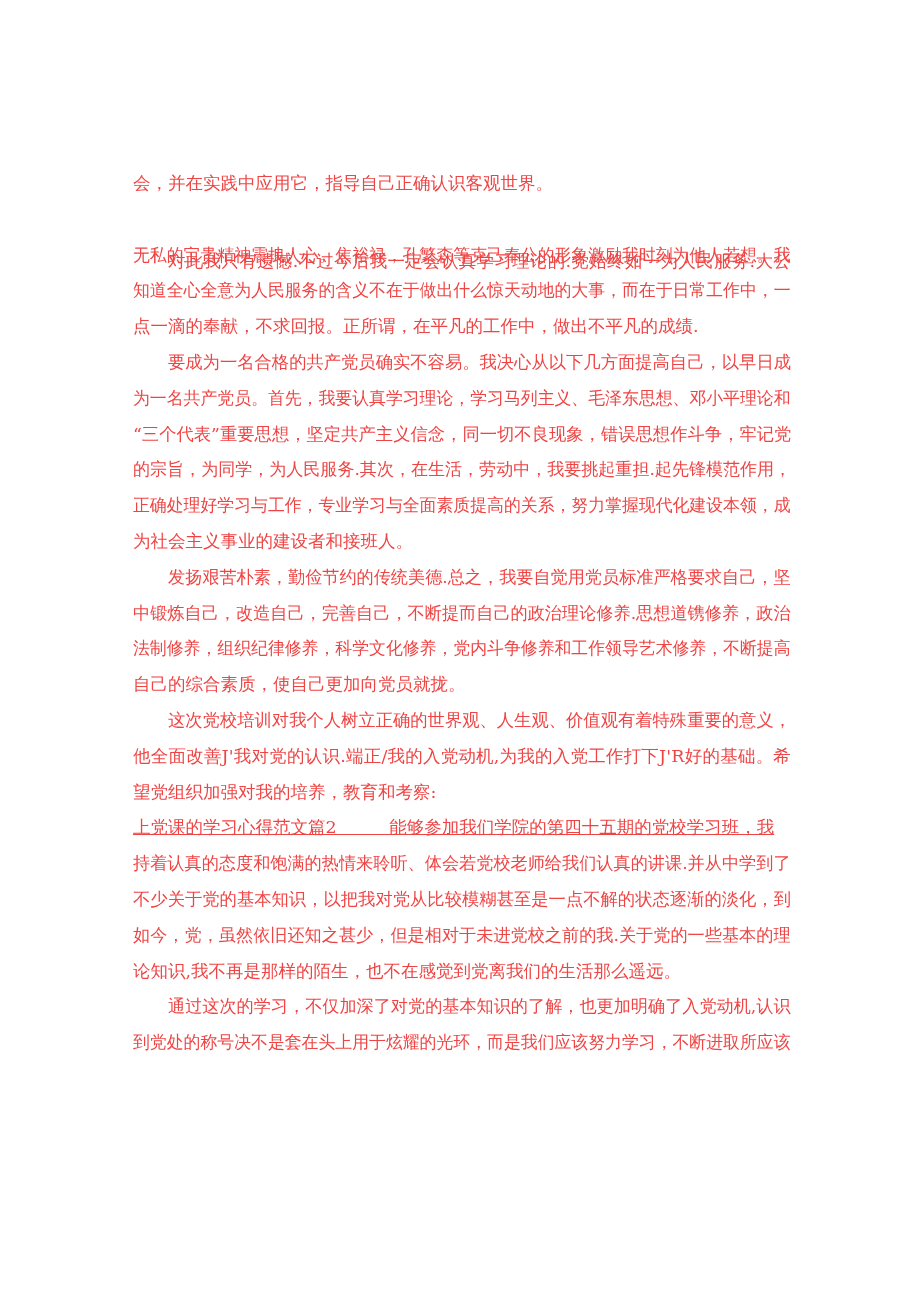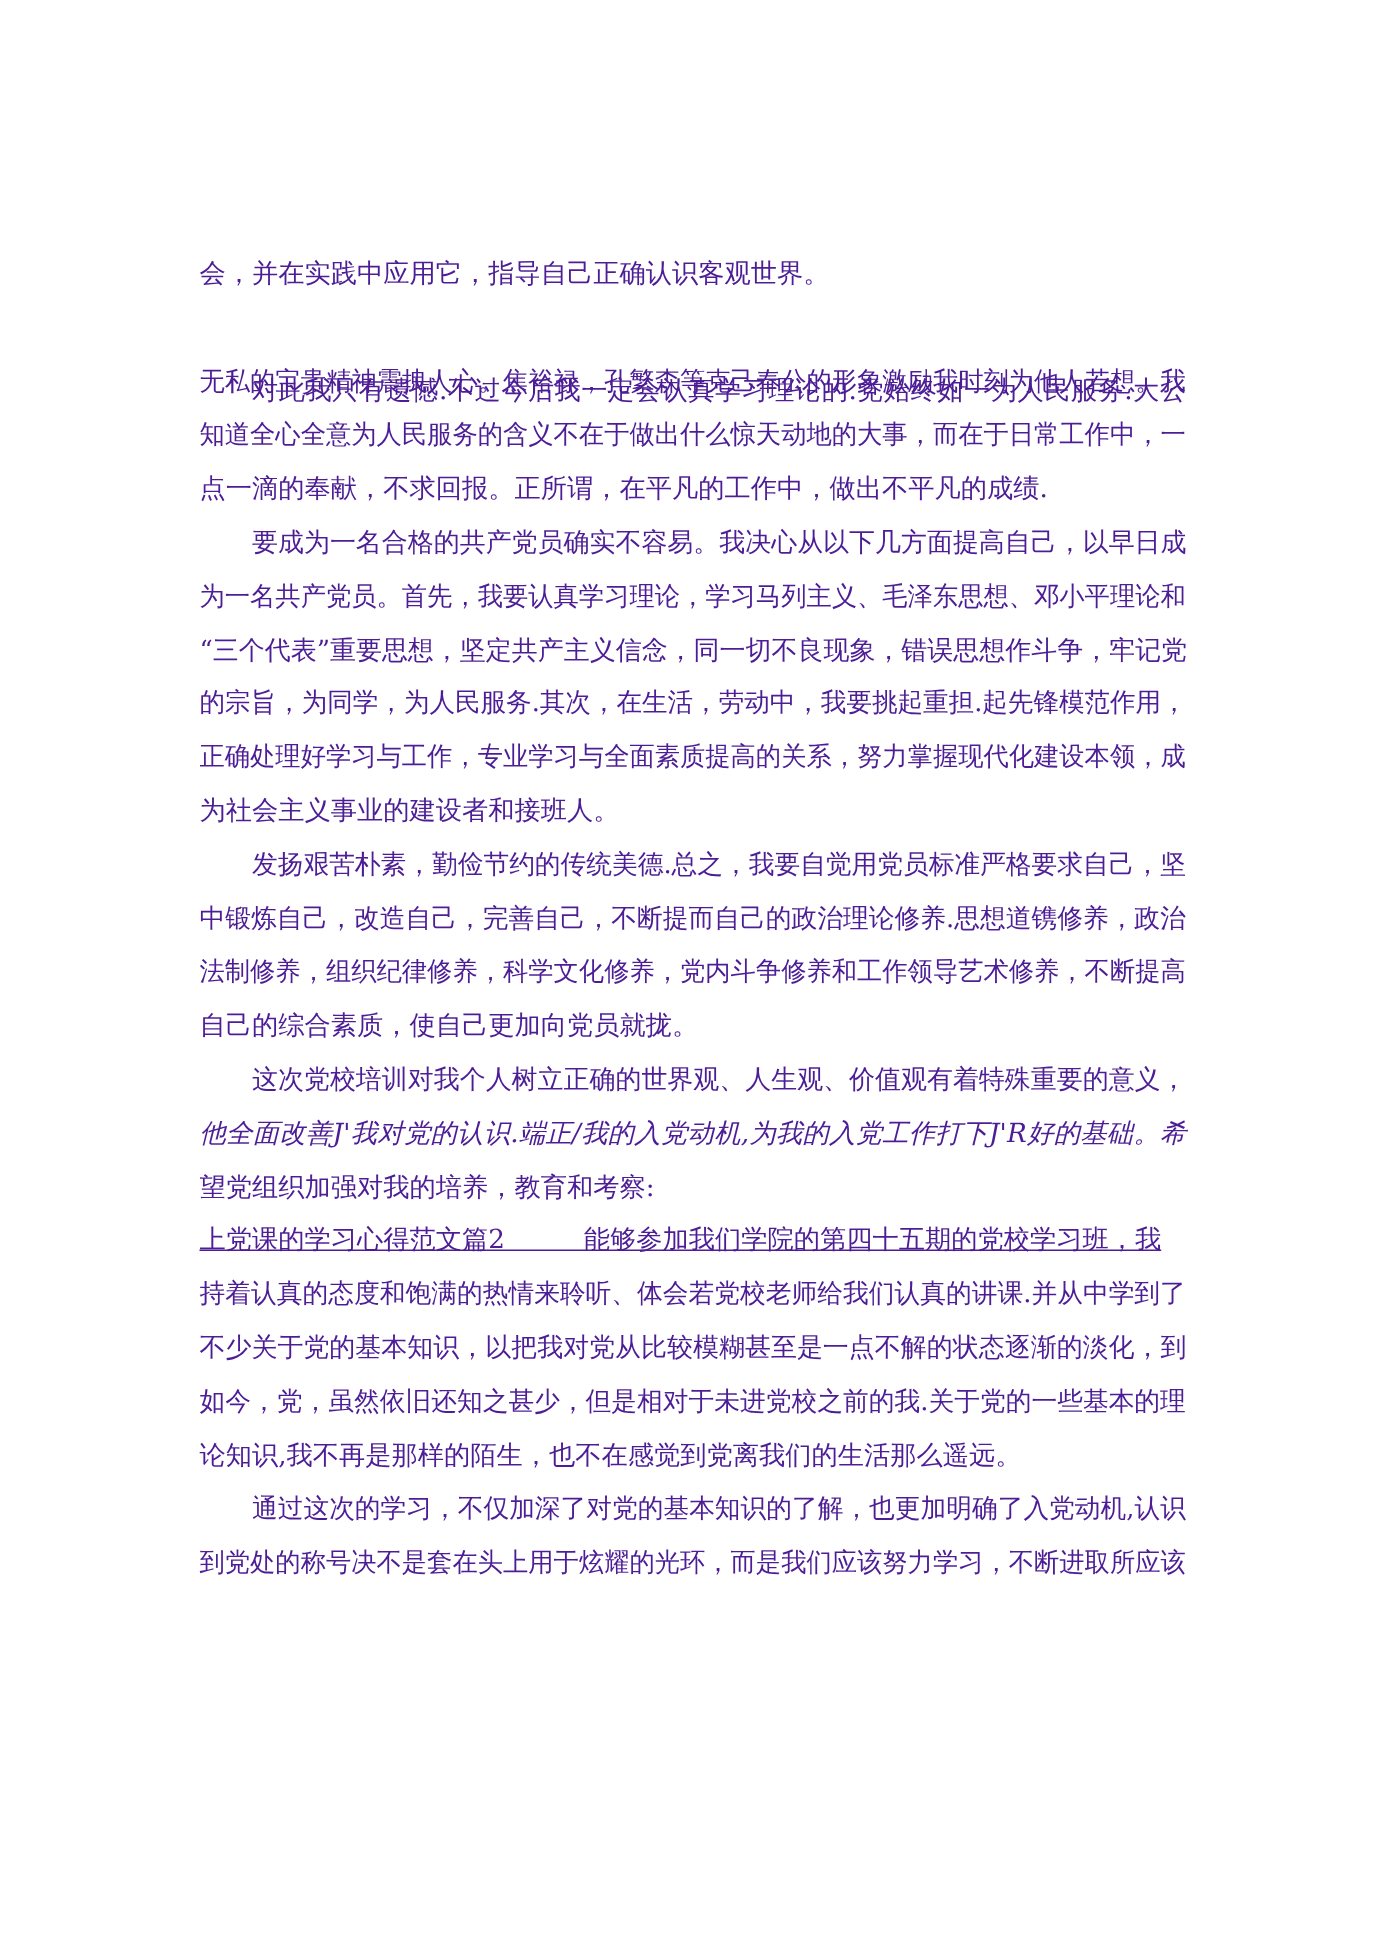--- a/index.html
+++ b/index.html
@@ -1,20 +1,20 @@
 <!DOCTYPE html>
 <html><head>
 <meta charset="utf-8">
 <style>
   html, body { margin: 0; padding: 0; background: #ffffff; }
   body { width: 920px; height: 1301px; position: relative; overflow: hidden; }
   .page {
     position: absolute; left: 133px; top: 166px; width: 658px;
     font-family: "DejaVu Serif", "Liberation Serif", serif;
-    font-size: 17.5px; color: #4c1d95; line-height: 35.8px;
+    font-size: 17.5px; color: #ef4444; line-height: 35.8px;
   }
   .line { white-space: nowrap; height: 35.8px; display: flex; justify-content: space-between; }
   .line.last { justify-content: flex-start; }
   .line span { display: block; }
   .indent { padding-left: 35px; }
 </style>
 </head>
 <body>
 
 <div class="page" id="page">
@@ -60,21 +60,21 @@
     <div class="line">
       <span style="width: auto; text-align: justify; text-align-last: justify; letter-spacing: 0px; display: inline-block; transform: scaleX(0.963397); transform-origin: left center;">法制修养，组织纪律修养，科学文化修养，党内斗争修养和工作领导艺术修养，不断提高</span>
     </div>
     <div class="line last">
       <span style="display: inline-block; width: auto;">自己的综合素质，使自己更加向党员就拢。</span>
     </div>
     <div class="line indent">
       <span style="width: auto; text-align: justify; text-align-last: justify; letter-spacing: 0px; display: inline-block; transform: scaleX(0.988889); transform-origin: left center;">这次党校培训对我个人树立正确的世界观、人生观、价值观有着特殊重要的意义，</span>
     </div>
     <div class="line">
-      <span style="width: auto; text-align: justify; text-align-last: justify; letter-spacing: 0.219512px; display: inline-block; font-style: italic;">他全面改善J'我对党的认识.端正/我的入党动机,为我的入党工作打下J'R好的基础。希</span>
+      <span style="width: auto; text-align: justify; text-align-last: justify; letter-spacing: 0.219512px; display: inline-block;">他全面改善J'我对党的认识.端正/我的入党动机,为我的入党工作打下J'R好的基础。希</span>
     </div>
     <div class="line last">
       <span style="display: inline-block; width: auto;">望党组织加强对我的培养，教育和考察:</span>
     </div>
     <div class="line last">
       <span style="display: inline-block; width: auto; text-decoration: underline;">上党课的学习心得范文篇2　　　能够参加我们学院的第四十五期的党校学习班，我</span>
     </div>
     <div class="line">
       <span style="width: auto; text-align: justify; text-align-last: justify; letter-spacing: 0px; display: inline-block; transform: scaleX(0.980626); transform-origin: left center;">持着认真的态度和饱满的热情来聆听、体会若党校老师给我们认真的讲课.并从中学到了</span>
     </div>

